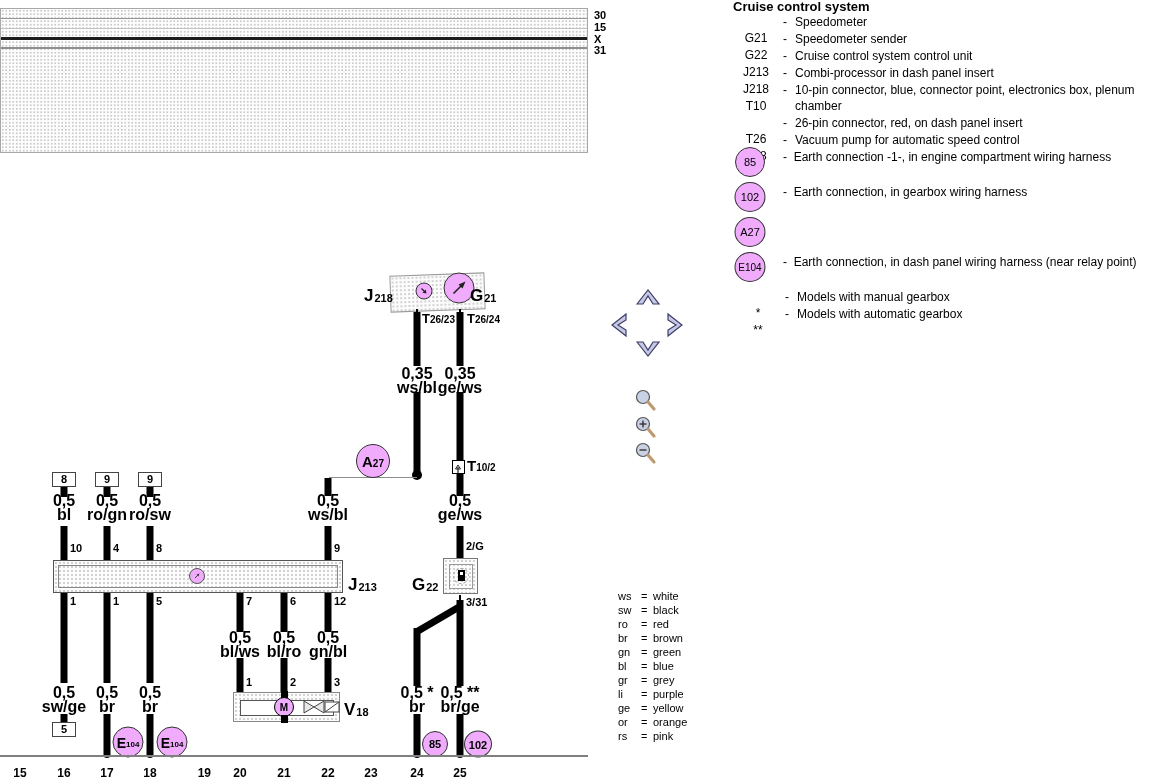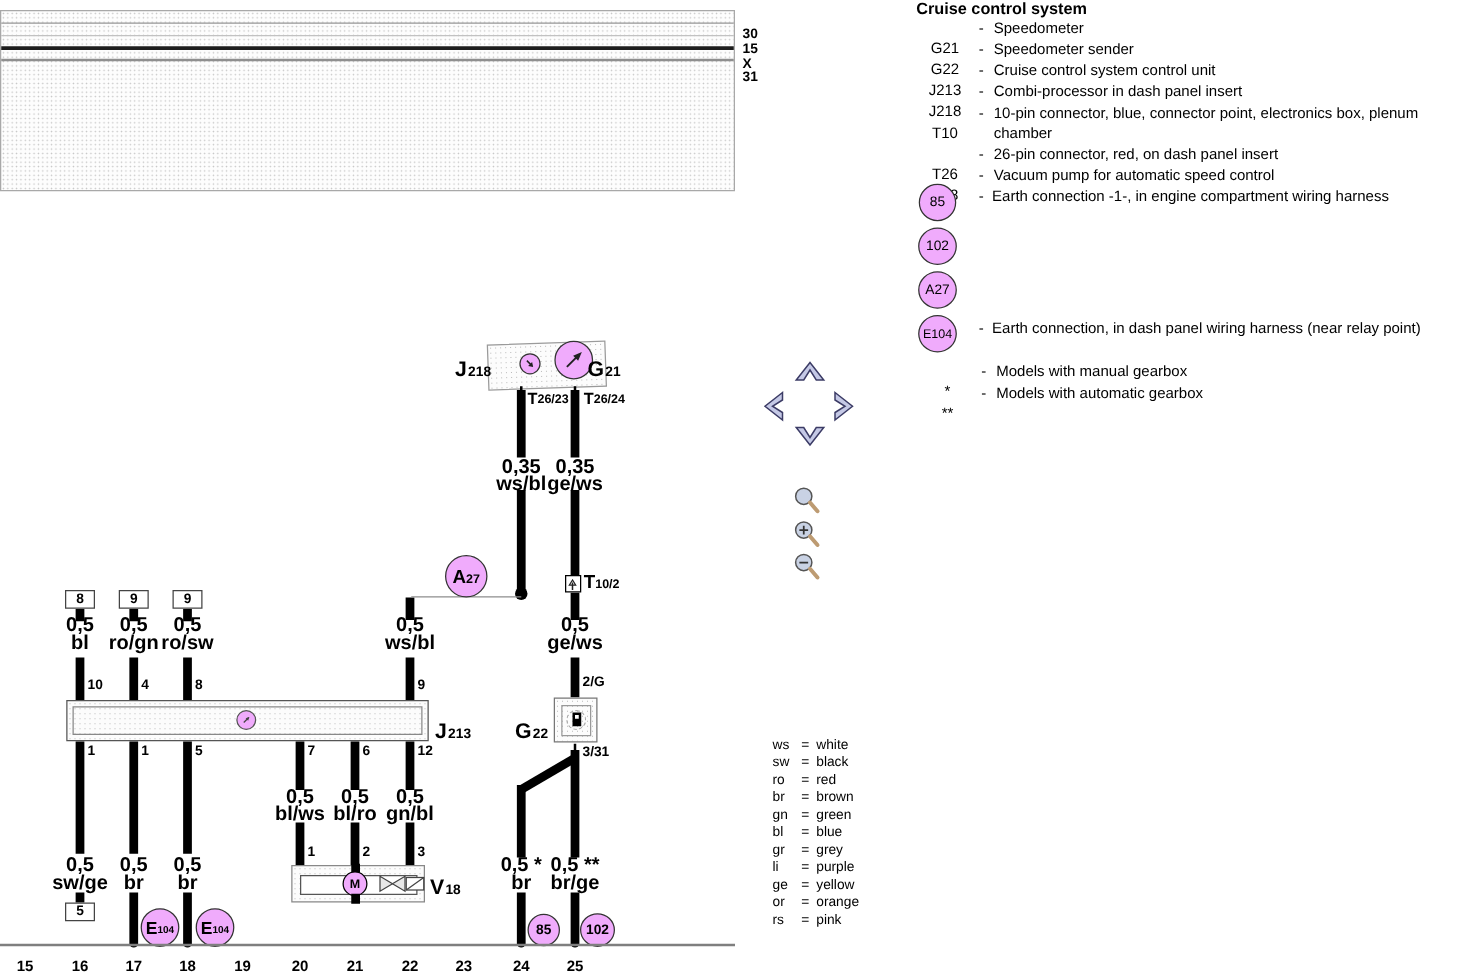--- a/index.html
+++ b/index.html
@@ -25,21 +25,21 @@
   .circ { position:absolute; border:1.5px solid #000; border-radius:50%; background:#f0abfc;
           display:flex; align-items:center; justify-content:center; transform:translate(-50%,-50%); }
   .circ.thin { border-width:1px; border-color:#333; }
   .clabel { position:absolute; font-weight:bold; display:flex; align-items:flex-end; white-space:nowrap; }
   .clabel .m { font-size:17px; line-height:16px; }
   .clabel .s { font-size:11px; line-height:12px; margin-left:1px; }
   .tlabel { position:absolute; font-weight:bold; display:flex; align-items:flex-end; white-space:nowrap; }
   .tlabel .m { font-size:13px; line-height:13px; }
   .tlabel .s { font-size:10px; line-height:11px; }
   .busline { position:absolute; left:0; width:100%; }
-  .buslbl { position:absolute; left:594px; font-weight:bold; font-size:11px; line-height:12px;margin-top:12px; }
+  .buslbl { position:absolute; left:594px; font-weight:bold; font-size:11px; line-height:12px; }
   
   .lg-row { position:absolute; font-size:12px; line-height:16px; }
   .lg-code { position:absolute; left:0; top:16px; width:46px;text-align:center; }
   .lg-dash { position:absolute; left:50px; top:0; }
   .lg-desc { position:absolute; left:62px; top:0; width:372px; }
   .cc-row { position:absolute; font-size:11px; line-height:14px; }
   .cc-abbr { position:absolute; left:0; }
   .cc-eq { position:absolute; left:23px; }
   .cc-name { position:absolute; left:35px; }
   .gnum { position:absolute; width:34px; transform:translateX(-50%); text-align:center;
@@ -99,20 +99,24 @@
     <span class="lg-dash">-</span>
     <span class="lg-desc">Vacuum pump for automatic speed control</span>
   </div>
 
   <div class="circ thin" style="left:750px; top:162px; width:30px; height:30px; font-size:11px;">85</div>
   <div class="lg-row" style="left:783px; top:149px; width:390px;">
     <span>-</span>&nbsp;
     <span>Earth connection -1-, in engine compartment wiring harness</span>
   </div>
   <div class="circ thin" style="left:750px; top:197px; width:31px; height:30px; font-size:11px;">102</div>
+  <div class="lg-row" style="left:783px; top:184px; width:390px;">
+    <span>-</span>&nbsp;
+    <span>Earth connection, in gearbox wiring harness</span>
+  </div>
   <div class="circ thin" style="left:750px; top:232px; width:31px; height:30px; font-size:11px;">A27</div>
   <div class="circ thin" style="left:750px; top:267px; width:31px; height:30px; font-size:10px;">E104</div>
   <div class="lg-row" style="left:783px; top:254px; width:390px;">
     <span>-</span>&nbsp;
     <span>Earth connection, in dash panel wiring harness (near relay point)</span>
   </div>
 
   <div class="lg-row" style="left:735px; top:289px; width:438px;">
     <span class="lg-code" style="width:46px;">*</span>
     <span class="lg-dash">-</span>
@@ -408,21 +412,21 @@
   </div>
   <div class="circ thin" style="left:435px; top:744px; width:26px; height:26px; font-weight:bold; font-size:11px;">85</div>
   <div class="circ thin" style="left:478px; top:744px; width:28px; height:27px; font-weight:bold; font-size:11px;">102</div>
 
   <div class="abs" style="left:0; top:755px; width:588px; height:1.5px; background:#7f7f7f;"></div>
 
   <div class="gnum" style="left:20px; top:766px;">15</div>
   <div class="gnum" style="left:64px; top:766px;">16</div>
   <div class="gnum" style="left:107px; top:766px;">17</div>
   <div class="gnum" style="left:150px; top:766px;">18</div>
-  <div class="gnum" style="left:194px; top:766px;">19</div>
+  <div class="gnum" style="left:194px; top:766px;text-align:right;">19</div>
   <div class="gnum" style="left:240px; top:766px;">20</div>
   <div class="gnum" style="left:284px; top:766px;">21</div>
   <div class="gnum" style="left:328px; top:766px;">22</div>
   <div class="gnum" style="left:371px; top:766px;">23</div>
   <div class="gnum" style="left:417px; top:766px;">24</div>
   <div class="gnum" style="left:460px; top:766px;">25</div>
 
   <div class="cc-row" style="left:618px; top:589px; width:80px;">
     <span class="cc-abbr">ws</span>
     <span class="cc-eq">=</span>

